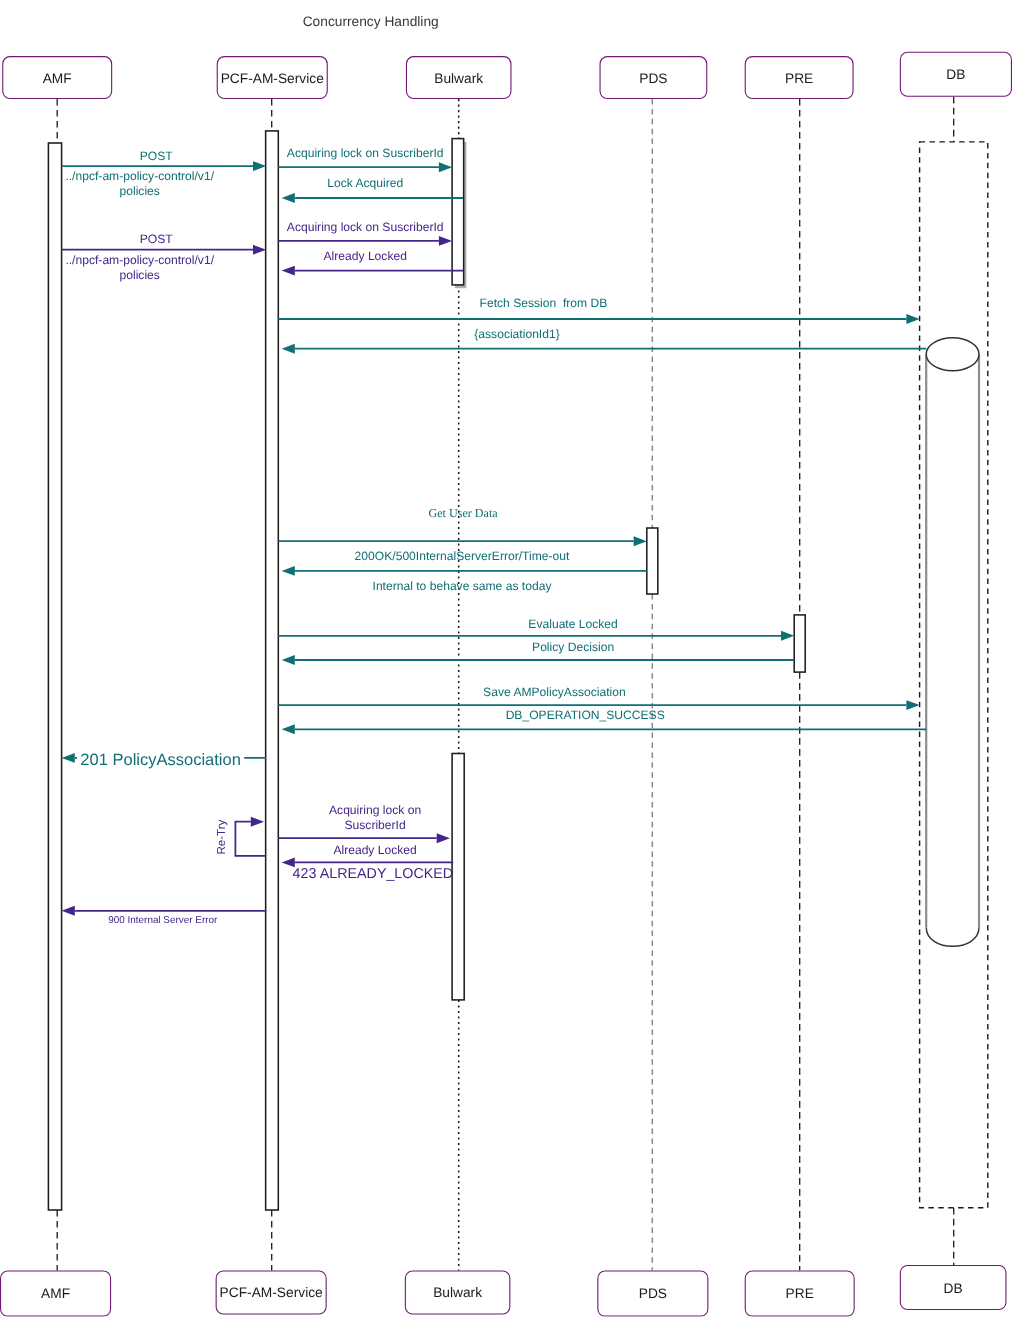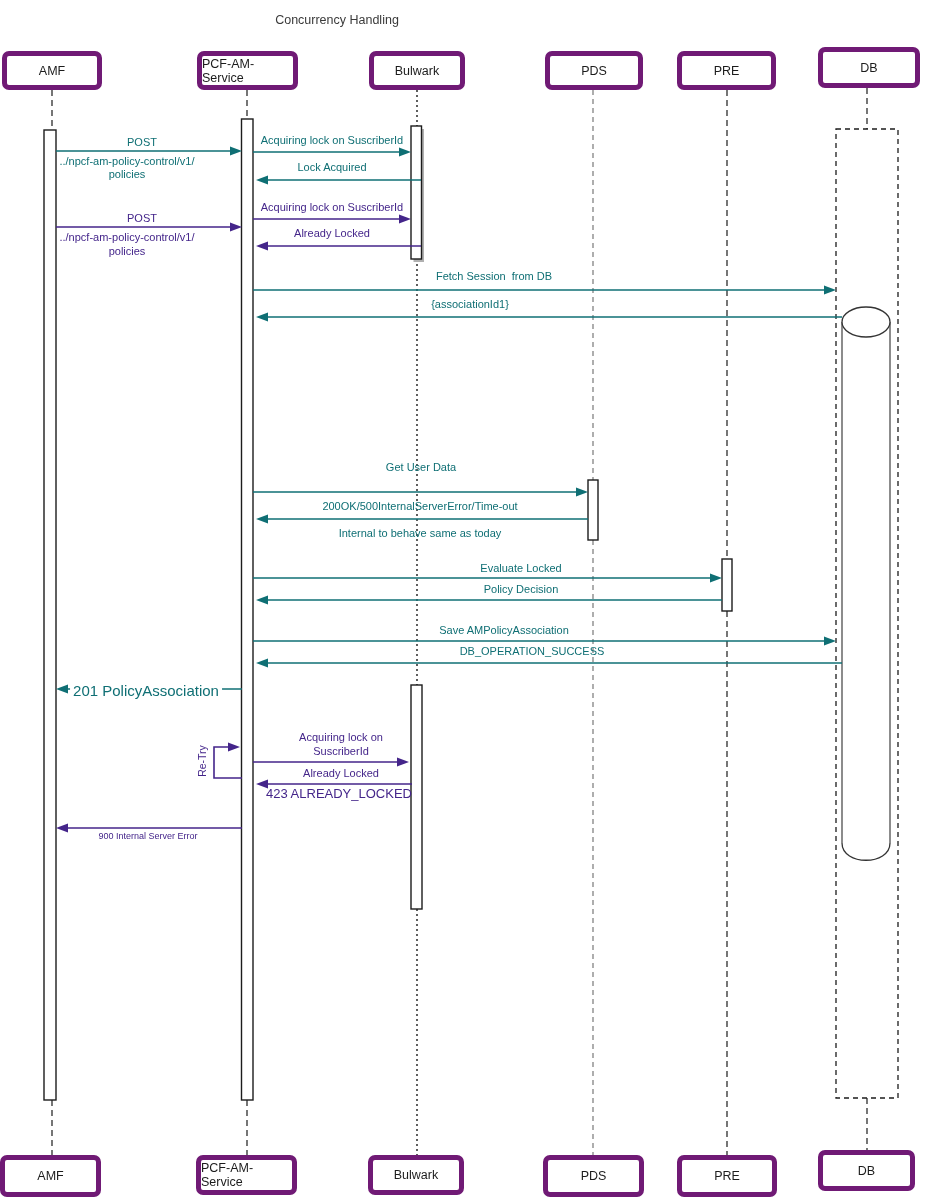--- a/index.html
+++ b/index.html
@@ -1,20 +1,20 @@
 <!DOCTYPE html>
 <html style="--teal: #0f6f74; --purple: #44258a;"><head>
 <meta charset="utf-8">
 <style>
   html,body{margin:0;padding:0;background:#fff;}
   .canvas{position:relative;width:927px;height:1197px;background:#ffffff;
           font-family:"Liberation Sans",sans-serif;overflow:hidden;}
   .title{position:absolute;transform:translateX(-50%);font-size:12.5px;color:#3a3a3a;}
   .pbox{position:absolute;display:flex;align-items:center;justify-content:center;
-        background:#fff;border:5px solid #701a75;border-radius:7px;
+        background:#fff;border:1px solid #701a75;border-radius:7px;
         font-size:12.5px;color:#1c1c1c;box-sizing:border-box;}
   .msg{position:absolute;font-size:11px;line-height:1.2;white-space:pre;
        transform:translateX(-50%);text-align:center;}
   .t{color:var(--teal,#0f6f74);}
   .p{color:var(--purple,#44258a);}
   .onLine{background:#fff;padding:0 3px;font-size:15px;}
   .rot{transform:translate(-50%,-50%) rotate(-90deg);font-size:10.5px;}
   .big{font-size:13px;}
   .small{font-size:9px;}
   svg{position:absolute;left:0;top:0;}
@@ -153,21 +153,21 @@
   <div class="msg t" style="left:127px;top:168px;">policies</div>
   <div class="msg t" style="left:332px;top:134px;">Acquiring lock on SuscriberId</div>
   <div class="msg t" style="left:332px;top:161px;">Lock Acquired</div>
   <div class="msg p" style="left:332px;top:201px;">Acquiring lock on SuscriberId</div>
   <div class="msg p" style="left:142px;top:212px;">POST</div>
   <div class="msg p" style="left:127px;top:231px;">../npcf-am-policy-control/v1/</div>
   <div class="msg p" style="left:127px;top:245px;">policies</div>
   <div class="msg p" style="left:332px;top:227px;">Already Locked</div>
   <div class="msg t" style="left:494px;top:270px;">Fetch Session  from DB</div>
   <div class="msg t" style="left:470px;top:298px;">{associationId1}</div>
-  <div class="msg t" style="left:421px;top:461px;">Get User Data</div>
+  <div class="msg t" style="left:421px;top:461px;font-family:Liberation Serif, serif;">Get User Data</div>
   <div class="msg t" style="left:420px;top:500px;">200OK/500InternalServerError/Time-out</div>
   <div class="msg t" style="left:420px;top:527px;">Internal to behave same as today</div>
   <div class="msg t" style="left:521px;top:562px;">Evaluate Locked</div>
   <div class="msg t" style="left:521px;top:583px;">Policy Decision</div>
   <div class="msg t" style="left:504px;top:624px;">Save AMPolicyAssociation</div>
   <div class="msg t" style="left:532px;top:645px;">DB_OPERATION_SUCCESS</div>
   <div class="msg t onLine" style="left:146px;top:682px;">201 PolicyAssociation</div>
   <div class="msg p rot" style="left:202px;top:761px;">Re-Try</div>
   <div class="msg p" style="left:341px;top:731px;">Acquiring lock on</div>
   <div class="msg p" style="left:341px;top:745px;">SuscriberId</div>

